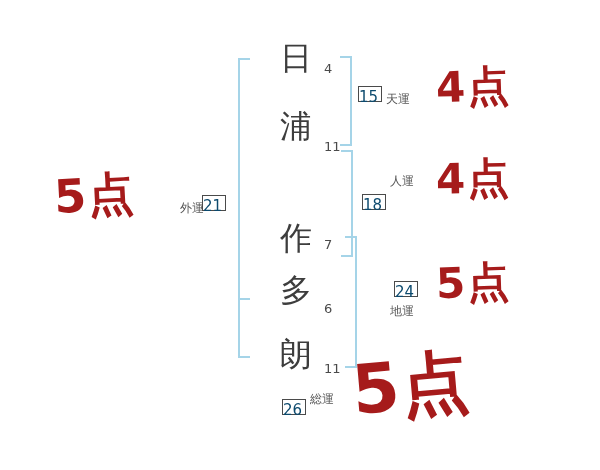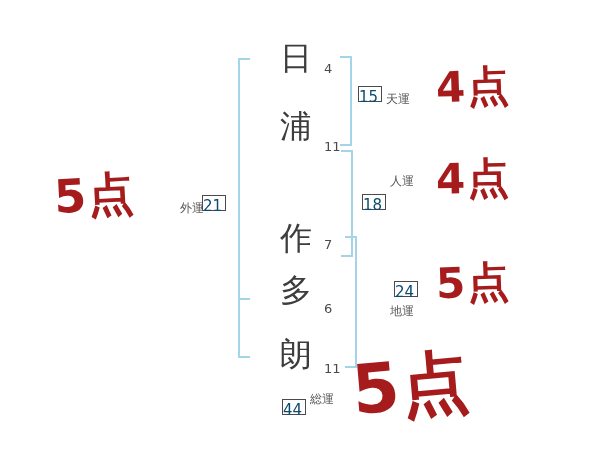--- a/index.html
+++ b/index.html
@@ -118,21 +118,21 @@
 
   <div class="numbox" style="left:362px; top:152px;margin-top:42px;">18</div>
   <div class="fortune-label" style="left:390px; top:175px;">人運</div>
 
   <div class="numbox" style="left:362px; top:281px;margin-left:32px;">24</div>
   <div class="fortune-label" style="left:390px; top:305px;">地運</div>
 
   <div class="fortune-label" style="left:180px; top:202px;text-align:center;">外運</div>
   <div class="numbox" style="left:202px; top:195px;">21</div>
 
-  <div class="numbox" style="left:282px; top:399px;">44</div>
+  <div class="numbox" style="left:282px; top:399px;">26</div>
   <div class="fortune-label" style="left:310px; top:393px;">総運</div>
 
   <div class="score score-heaven">4点</div>
   <div class="score score-person">4点</div>
   <div class="score score-earth">5点</div>
   <div class="score score-outer">5点</div>
   <div class="score score-total">5点</div>
 
 </div>
 

